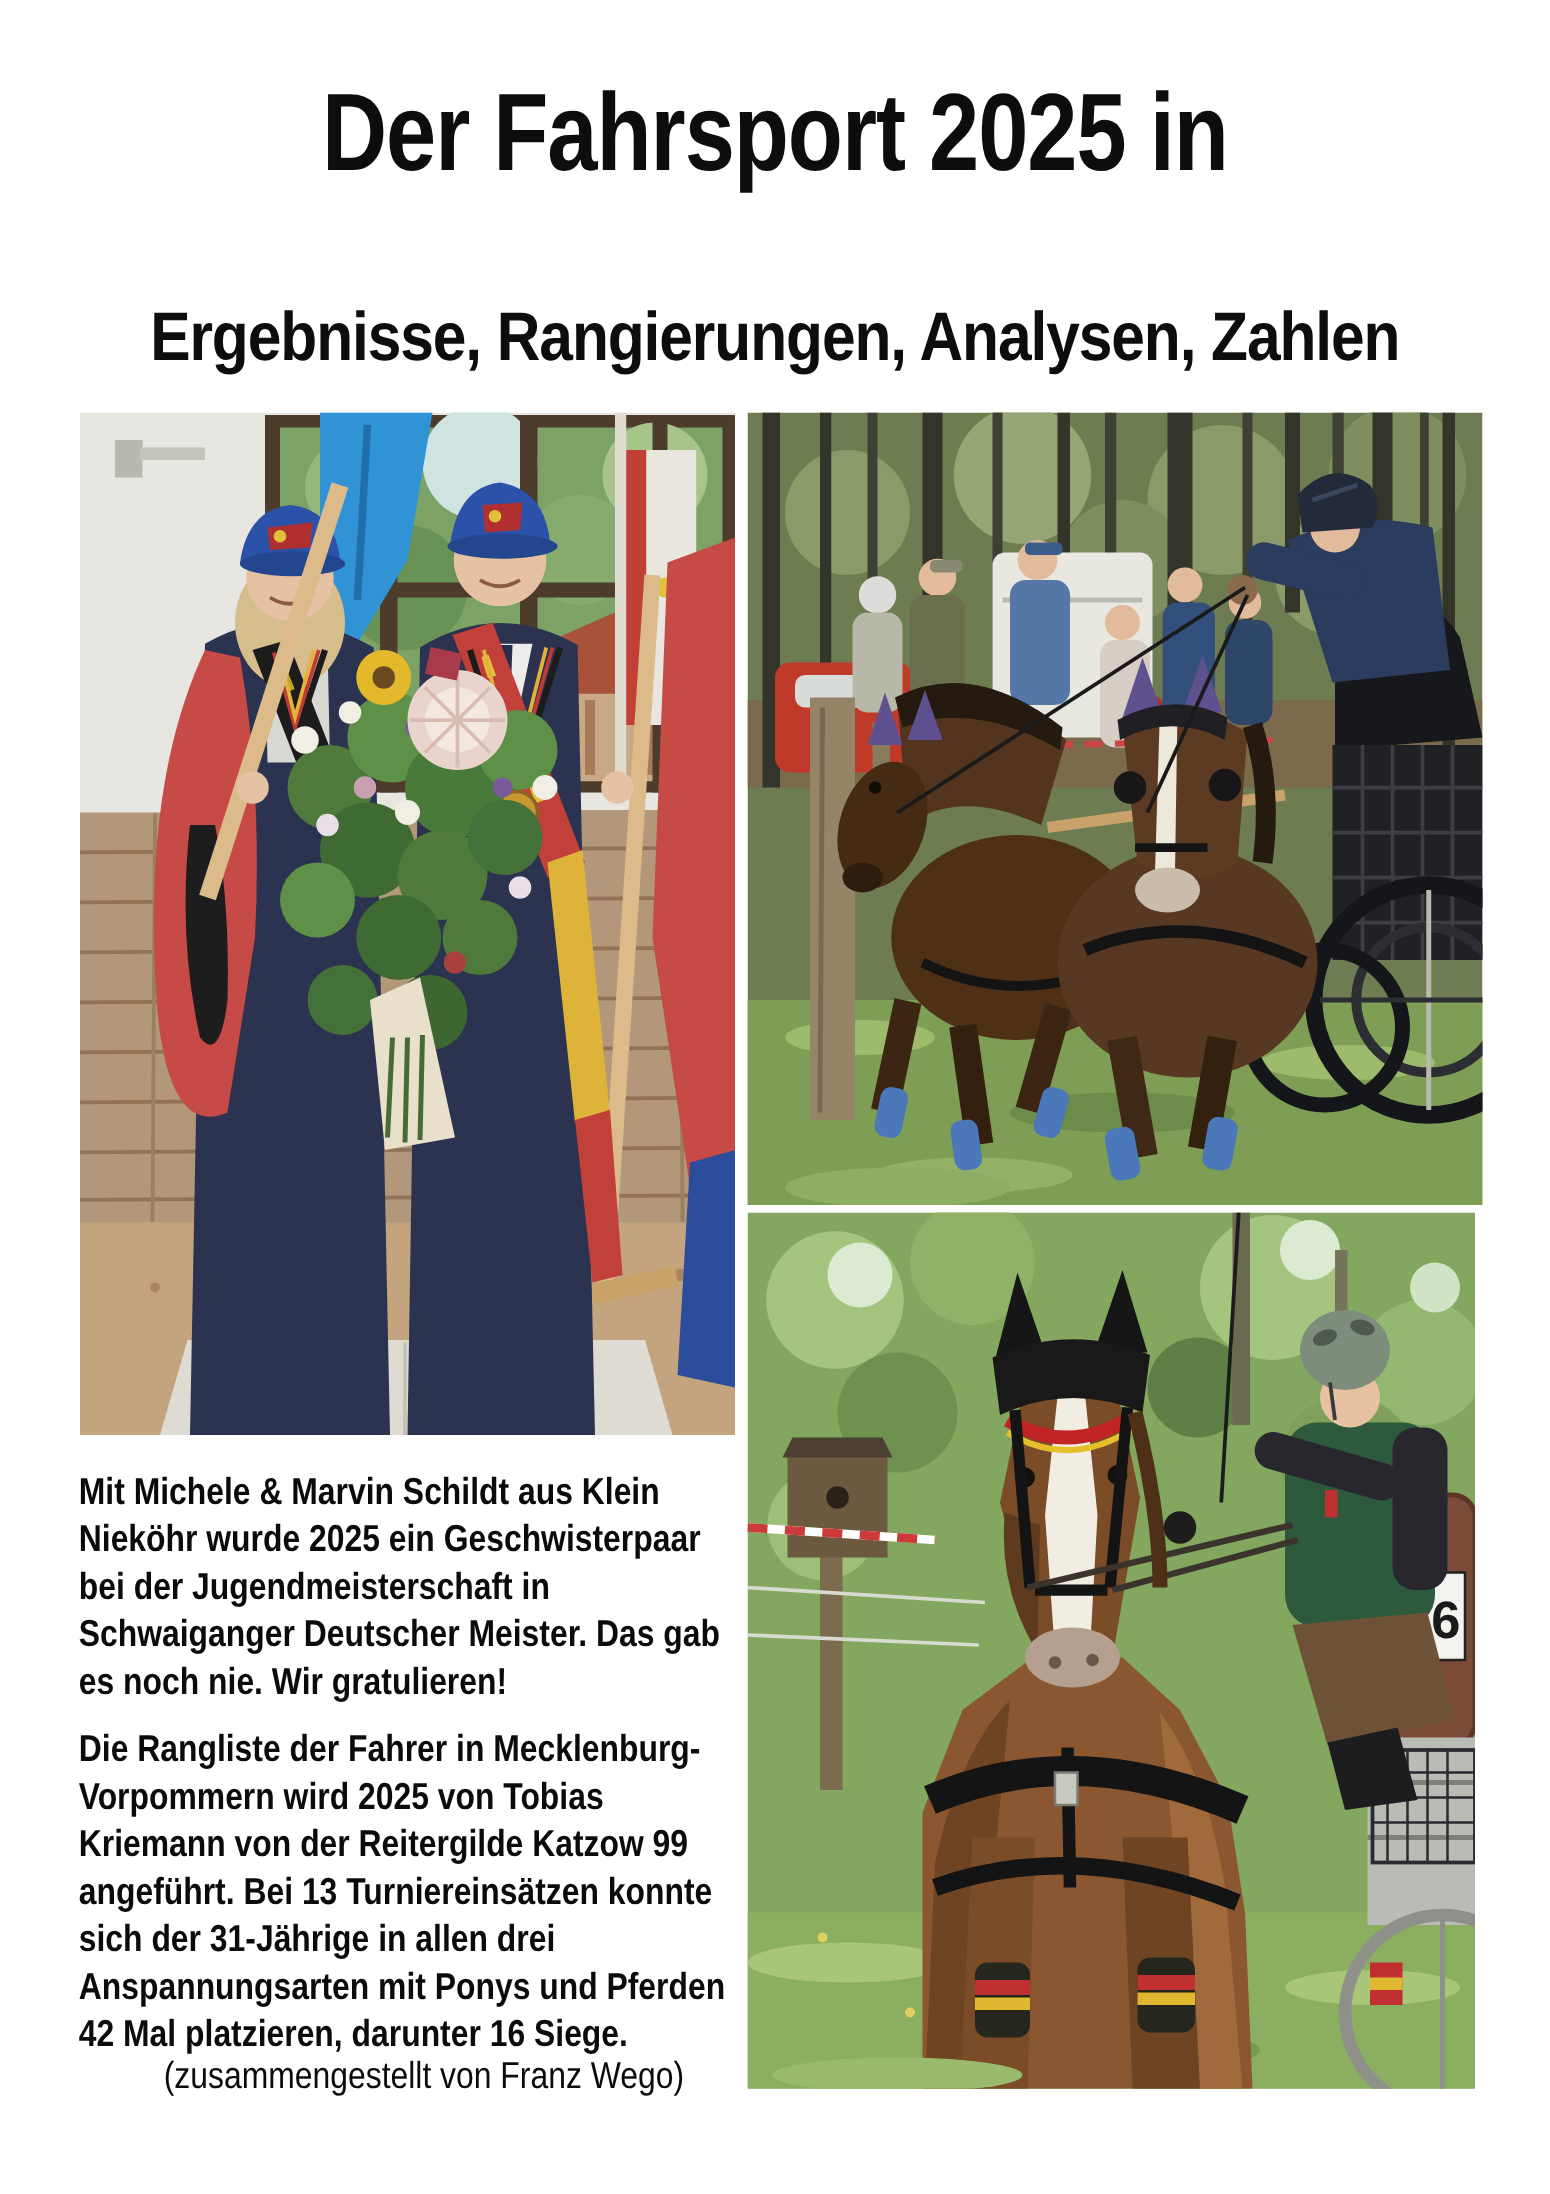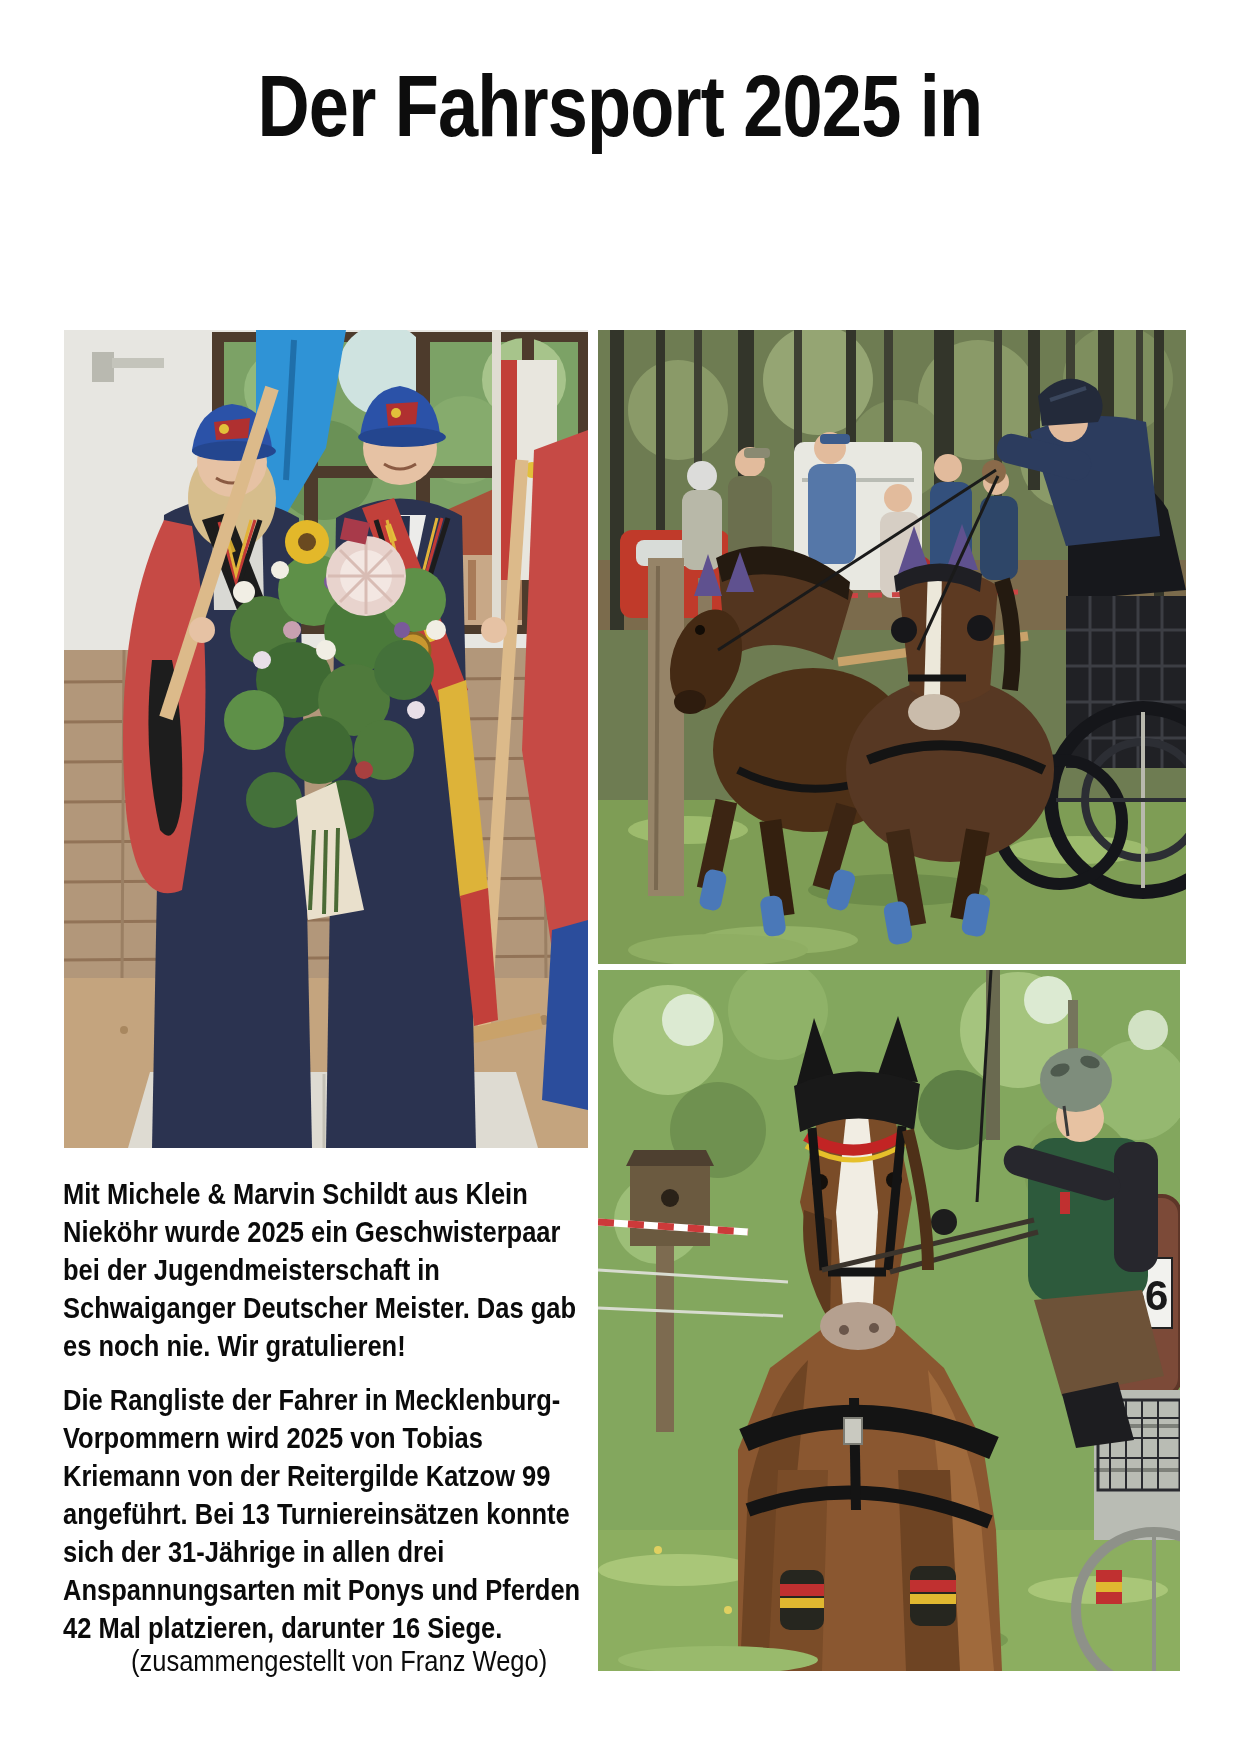--- a/index.html
+++ b/index.html
@@ -21,20 +21,21 @@
   .credit{position:absolute;left:63px;top:1642px;width:700px;margin:0;font-weight:normal;
           font-size:30px;line-height:38px;text-indent:80px;color:#0b0b0b;
           transform:scaleX(.85);transform-origin:0 0;}
 </style>
 </head>
 <body>
 
 <div class="page">
 
   <div class="title-line t1"><span class="tx">Der Fahrsport 2025 in</span></div>
+  <div class="title-line sub"><span class="tx">Ergebnisse, Rangierungen, Analysen, Zahlen</span></div>
 
   <svg class="photo" style="left:64px;top:330px" width="524" height="818" viewBox="0 0 524 818">
     <rect width="524" height="818" fill="#e7e6e1"></rect>
 
     <g>
       <rect x="148" y="2" width="376" height="302" fill="#4d3b2c"></rect>
       <rect x="160" y="12" width="354" height="282" fill="#7ca266"></rect>
       <circle cx="220" cy="60" r="40" fill="#93b87b"></circle>
       <circle cx="320" cy="40" r="46" fill="#cfe3e0"></circle>
       <circle cx="460" cy="50" r="42" fill="#a7c48b"></circle>

